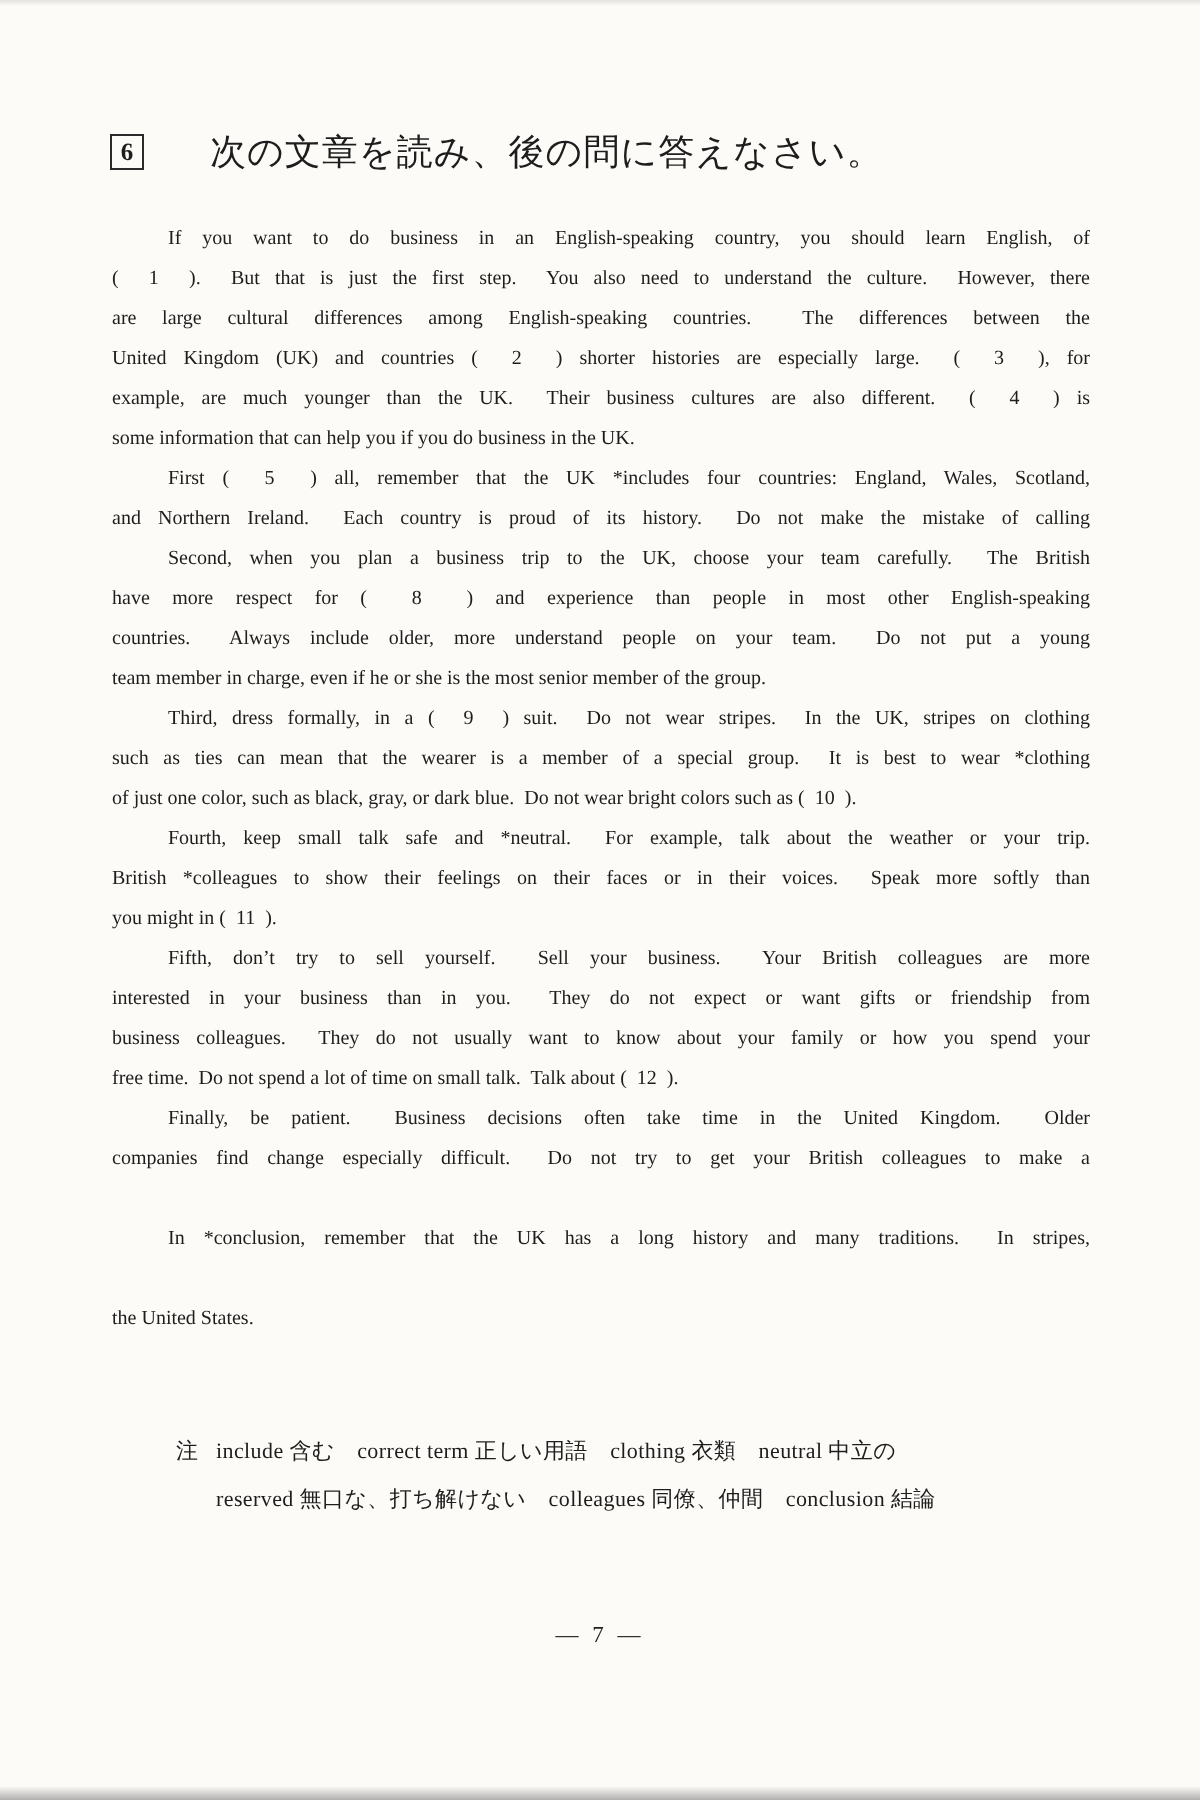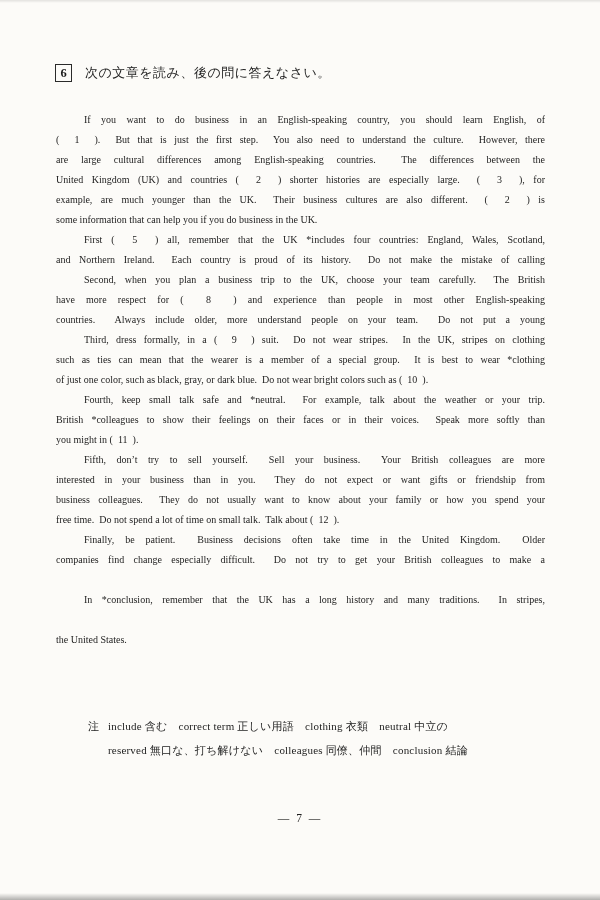--- a/index.html
+++ b/index.html
@@ -32,21 +32,21 @@
     position: absolute; left: 55px; top: 64px;
     display: flex; align-items: center; gap: 13px;
   }
   .qnum-box {
     display: inline-flex; align-items: center; justify-content: center;
     min-width: 17px; height: 18px; padding: 0 3px;
     border: 1.5px solid #2a2a2a;
     font-size: 12.5px; font-weight: bold;
     line-height: 1;
   }
-  .qinstr { font-size: 13px; letter-spacing: 0.5px; }
+  .qinstr { font-size: 18px; letter-spacing: 0.5px; margin-left: 20px; }
 
   .passage {
     position: absolute; left: 56px; top: 110px; width: 489px;
   }
   .line {
     height: 20px; line-height: 20px;
     font-size: 10px;
     white-space: pre-wrap;
     text-align: justify;
     text-align-last: justify;
@@ -79,29 +79,30 @@
     <span class="qnum-box">6</span>
     <span class="qinstr">次の文章を読み、後の問に答えなさい。</span>
   </div>
 
   <div class="passage">
 
     <div class="line indent">If you want to do business in an English-speaking country, you should learn English, of</div>
     <div class="line">(  1  ).  But that is just the first step.  You also need to understand the culture.  However, there</div>
     <div class="line">are large cultural differences among English-speaking countries.  The differences between the</div>
     <div class="line">United Kingdom (UK) and countries (  2  ) shorter histories are especially large.  (  3  ), for</div>
-    <div class="line">example, are much younger than the UK.  Their business cultures are also different.  (  2  ) is</div>
+    <div class="line">example, are much younger than the UK.  Their business cultures are also different.  (  4  ) is</div>
     <div class="line pl">some information that can help you if you do business in the UK.</div>
 
     <div class="line indent">First (  5  ) all, remember that the UK *includes four countries: England, Wales, Scotland,</div>
     <div class="line">and Northern Ireland.  Each country is proud of its history.  Do not make the mistake of calling</div>
 
     <div class="line indent">Second, when you plan a business trip to the UK, choose your team carefully.  The British</div>
     <div class="line">have more respect for (  8  ) and experience than people in most other English-speaking</div>
     <div class="line">countries.  Always include older, more understand people on your team.  Do not put a young</div>
+    <div class="line pl">team member in charge, even if he or she is the most senior member of the group.</div>
 
     <div class="line indent">Third, dress formally, in a (  9  ) suit.  Do not wear stripes.  In the UK, stripes on clothing</div>
     <div class="line">such as ties can mean that the wearer is a member of a special group.  It is best to wear *clothing</div>
     <div class="line pl">of just one color, such as black, gray, or dark blue.  Do not wear bright colors such as (  10  ).</div>
 
     <div class="line indent">Fourth, keep small talk safe and *neutral.  For example, talk about the weather or your trip.</div>
     <div class="line">British *colleagues to show their feelings on their faces or in their voices.  Speak more softly than</div>
     <div class="line pl">you might in (  11  ).</div>
 
     <div class="line indent">Fifth, don’t try to sell yourself.  Sell your business.  Your British colleagues are more</div>

